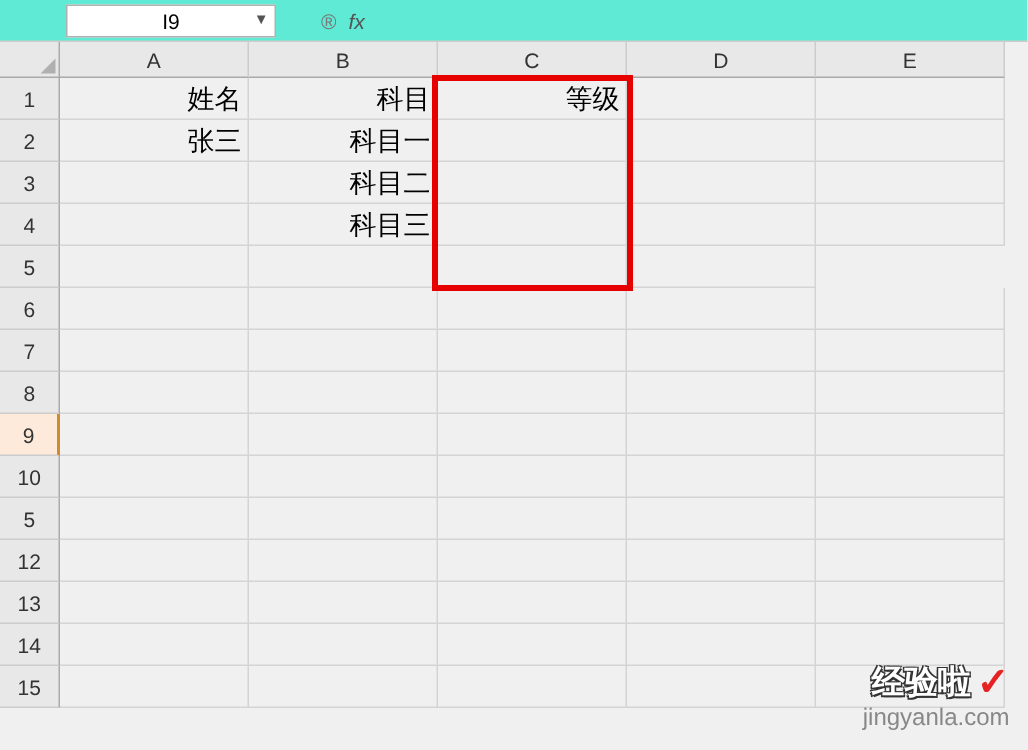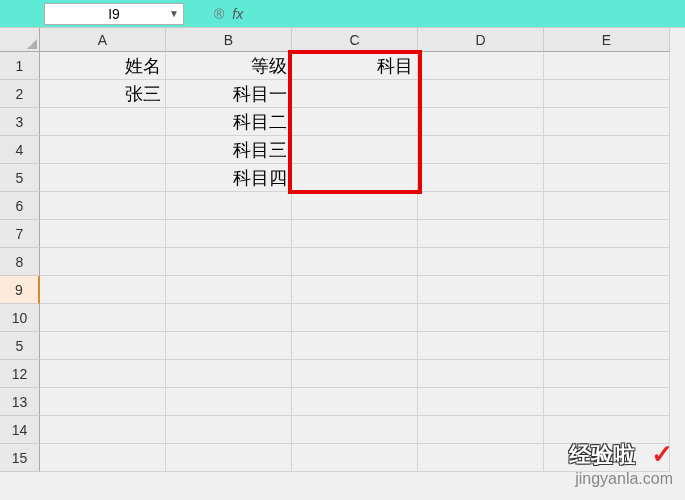--- a/index.html
+++ b/index.html
@@ -137,21 +137,21 @@
       text-align: right;
       font-family: "Microsoft YaHei", Arial, sans-serif;
     }
     .watermark .line1 {
       font-size: 22px;
       font-weight: bold;
       color: #fff;
       text-shadow: -1px -1px 0 #333, 1px -1px 0 #333, -1px 1px 0 #333, 1px 1px 0 #333;
       display: inline-flex;
       align-items: flex-end;
-      gap: 16px;
+      gap: 4px;
     }
     .watermark .check { color: #e62222; font-size: 26px; text-shadow: none; }
     .watermark .line2 {
       font-size: 16px;
       color: #888;
     }
   </style>
 </head>
 <body>
 
@@ -188,22 +188,22 @@
       <div class="row-header">10</div>
       <div class="row-header">5</div>
       <div class="row-header">12</div>
       <div class="row-header">13</div>
       <div class="row-header">14</div>
       <div class="row-header">15</div>
     </div>
   <div class="cells" id="cells">
       <div class="row">
         <div class="cell">姓名</div>
+        <div class="cell">科目</div>
         <div class="cell">等级</div>
-        <div class="cell">科目</div>
         <div class="cell"></div>
         <div class="cell"></div>
       </div>
       <div class="row">
         <div class="cell">张三</div>
         <div class="cell">科目一</div>
         <div class="cell"></div>
         <div class="cell"></div>
         <div class="cell"></div>
       </div>
@@ -216,21 +216,20 @@
       </div>
       <div class="row">
         <div class="cell"></div>
         <div class="cell">科目三</div>
         <div class="cell"></div>
         <div class="cell"></div>
         <div class="cell"></div>
       </div>
       <div class="row">
         <div class="cell"></div>
-        <div class="cell">科目四</div>
         <div class="cell"></div>
         <div class="cell"></div>
         <div class="cell"></div>
       </div>
       <div class="row">
         <div class="cell"></div>
         <div class="cell"></div>
         <div class="cell"></div>
         <div class="cell"></div>
         <div class="cell"></div>

